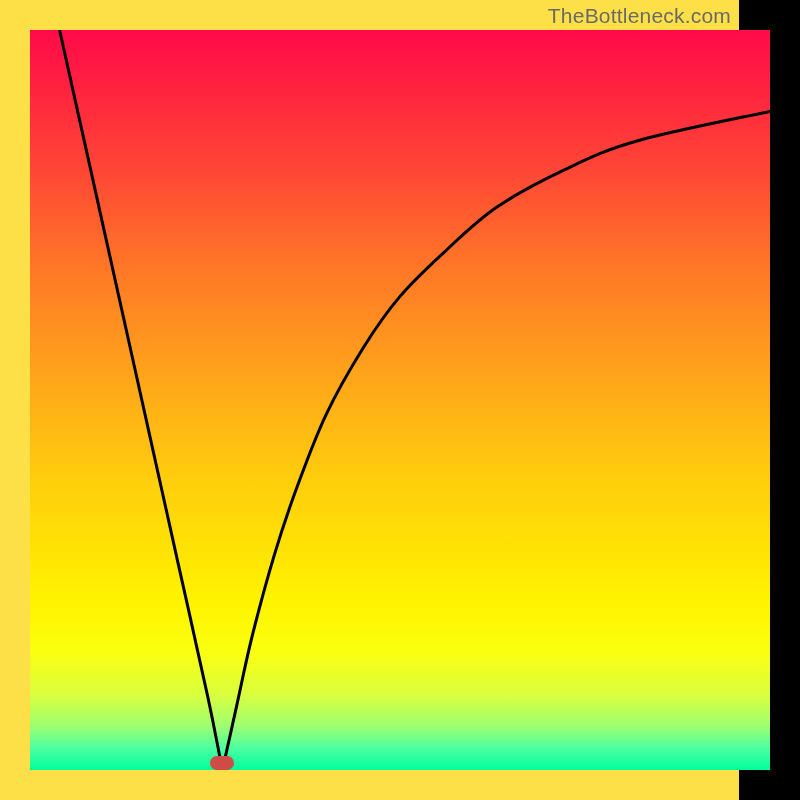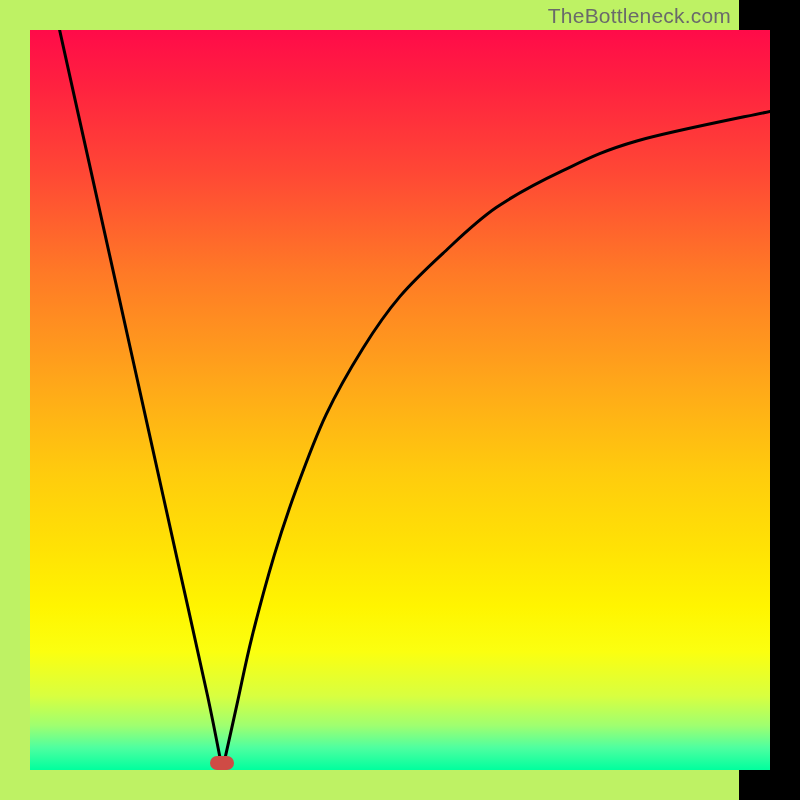--- a/index.html
+++ b/index.html
@@ -8,21 +8,21 @@
     width: 800px;
     height: 800px;
     overflow: hidden;
     background: #000;
     font-family: Arial, Helvetica, sans-serif;
   }
   .frame {
     position: relative;
     width: 739px;
     height: 800px;
-    background: #bef264;
+    background: #fde047;
   }
   .plot {
     position: absolute;
     left: 30px;
     top: 30px;
     width: 740px;
     height: 740px;
     background: linear-gradient(
       to bottom,
       #ff0b49 0%,

